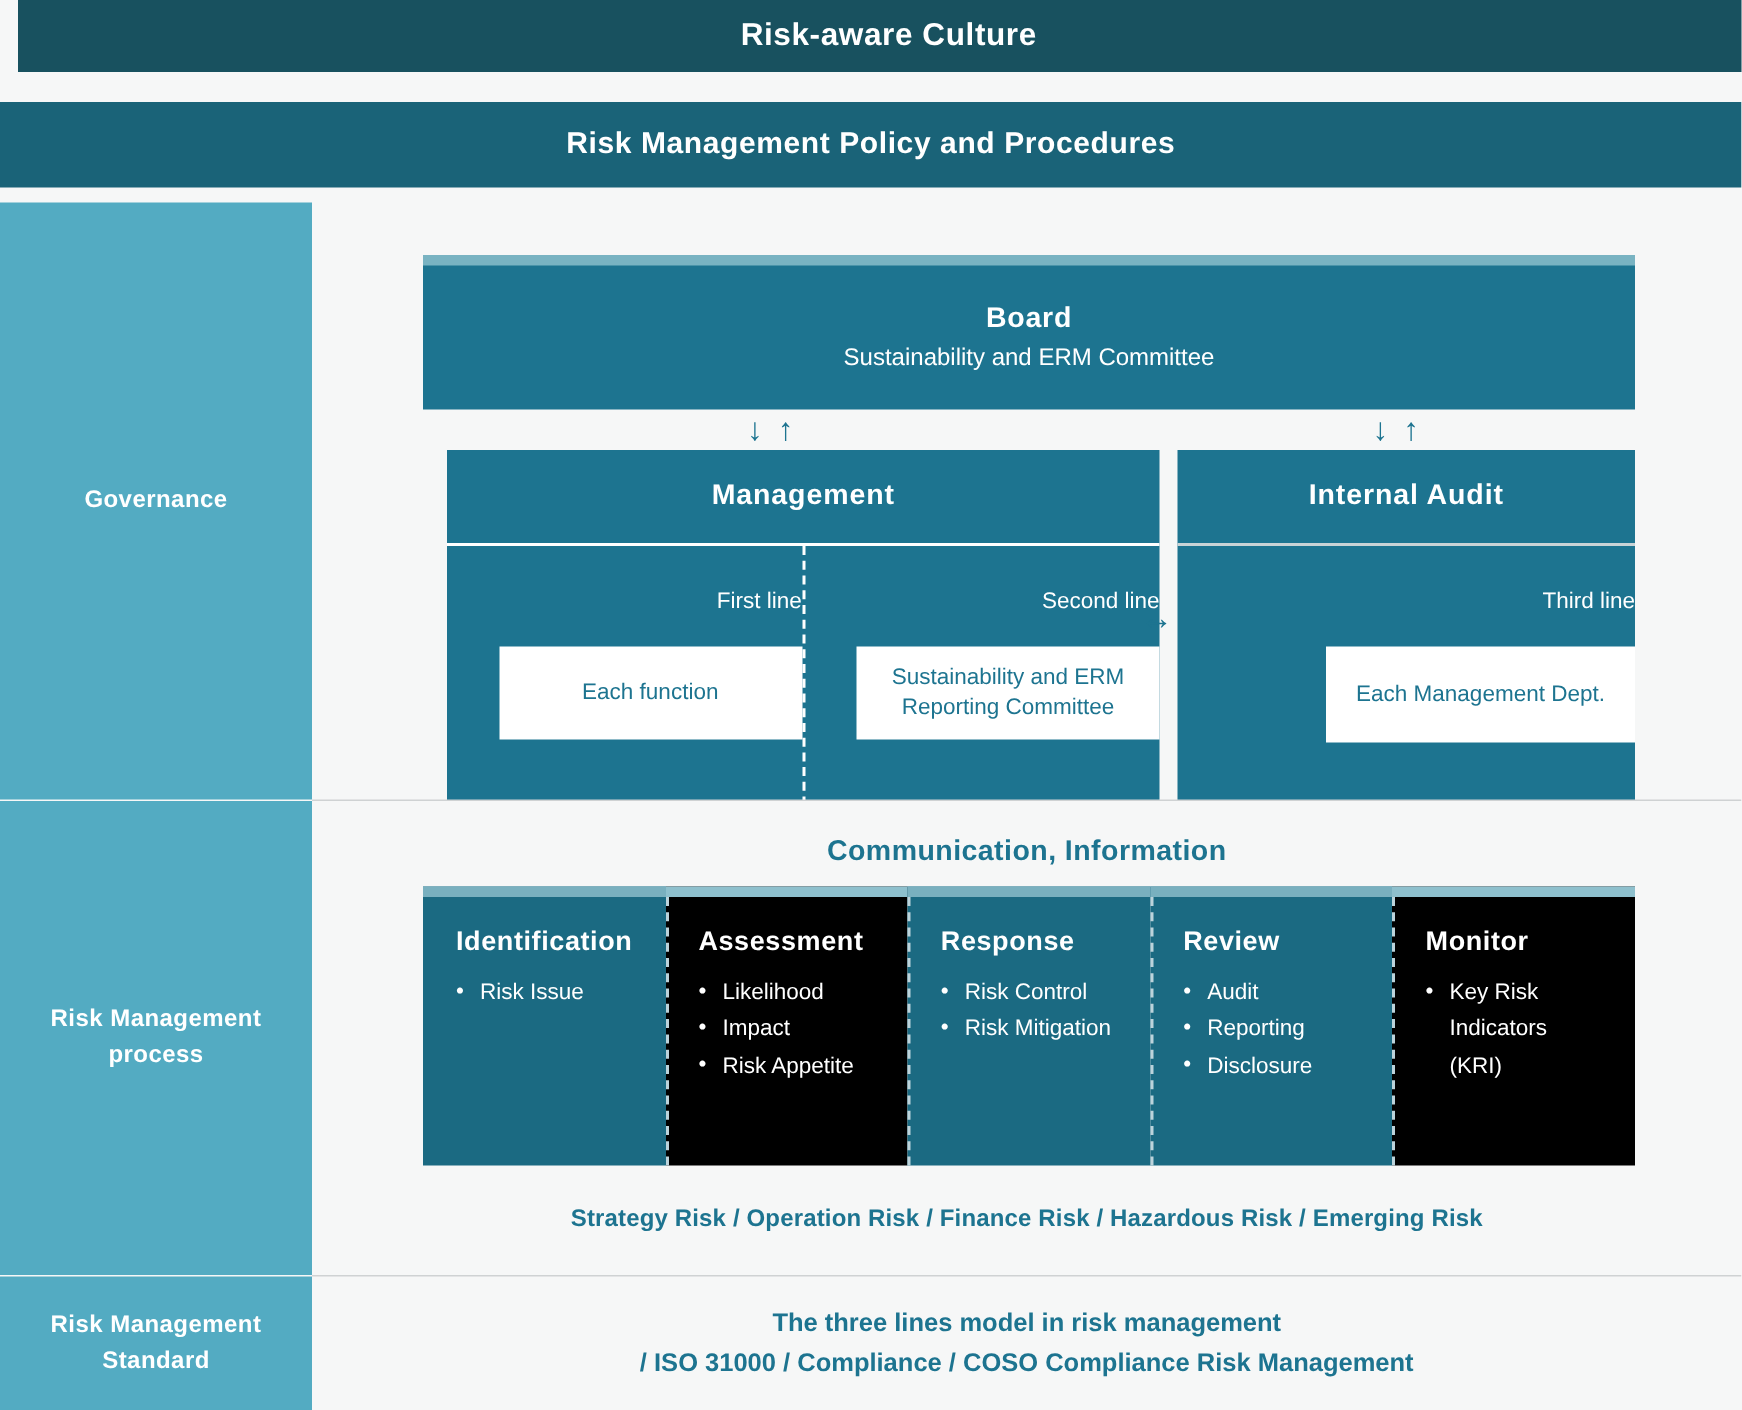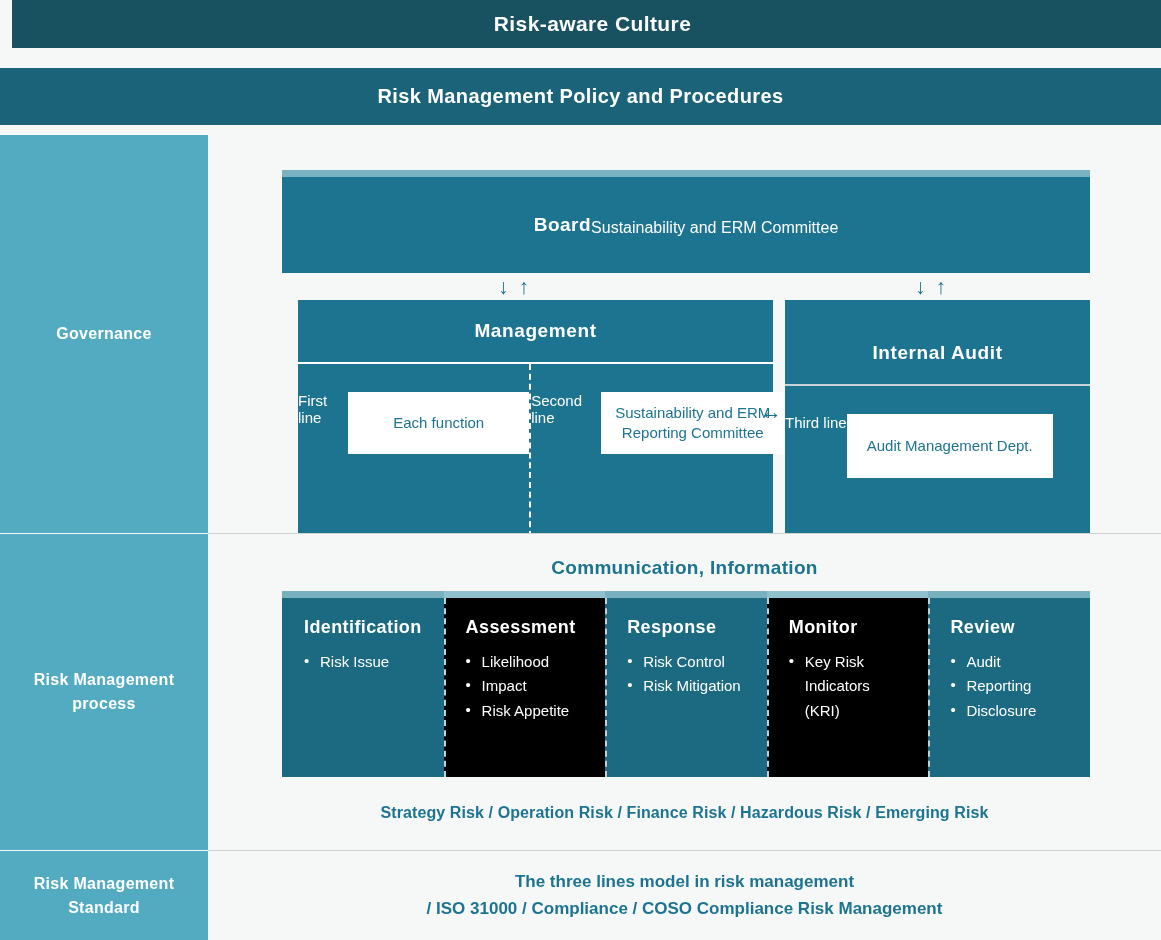--- a/index.html
+++ b/index.html
@@ -47,21 +47,21 @@
   }
   .rowdivider{
     position:absolute;left:208px;width:953px;height:1px;background:#cfd2d3;
   }
 
   
   .board{
     position:absolute;left:74px;top:35px;width:808px;height:103px;
     background:#1d7490;border-top:7px solid #79b3c2;
     box-sizing:border-box;
-    display:flex;align-items:center;justify-content:center;
+    display:flex;flex-direction:column;align-items:center;justify-content:center;
     color:#fff;
   }
   .board .ttl{font-size:19px;font-weight:bold;letter-spacing:.5px;}
   .board .sub{font-size:16px;margin-top:6px;}
 
   .arrowpair{
     position:absolute;top:141px;display:flex;gap:10px;
     color:#1d7490;font-size:21px;font-weight:bold;line-height:1;
   }
   .arrowpair.left{left:290px;}
@@ -74,25 +74,25 @@
   }
   .audit{
     position:absolute;left:577px;top:165px;width:305px;height:353px;
     background:#1d7490;
   }
   .boxhead{
     height:62px;display:flex;align-items:center;justify-content:center;
     color:#fff;font-size:19px;font-weight:bold;letter-spacing:.6px;
     border-bottom:2px solid #ffffff;
   }
-  .audit .boxhead{border-bottom:2px solid #c9d3d6;margin-top:22px;}
+  .audit .boxhead{border-bottom:2px solid #c9d3d6;}
   .boxbody{display:flex;height:291px;position:relative;}
   .lanes{display:flex;width:100%;}
   .lane{
-    flex:1;display:flex;align-items:flex-start;
+    flex:1;display:flex;flex-direction:column;align-items:flex-end;
     padding-top:28px;box-sizing:border-box;position:relative;
   }
   .lane.sep{border-left:2px dashed #ffffff;}
   .lane-label{color:#ffffff;font-size:15px;margin-bottom:22px;}
   .lane-card{
     background:#ffffff;color:#1d7490;font-size:15px;line-height:1.35;
     display:flex;align-items:center;justify-content:center;text-align:center;
     width:202px;height:62px;box-sizing:border-box;padding:4px 8px;
   }
   .audit .lane-card{width:206px;height:64px;}
@@ -198,21 +198,21 @@
       <div class="hbiarrow">
         <span>↔</span>
       </div>
 
       <div class="audit">
         <div class="boxhead">Internal Audit</div>
         <div class="boxbody">
           <div class="lanes">
             <div class="lane">
               <div class="lane-label">Third line</div>
-              <div class="lane-card">Audit Management Dept.</div>
+              <div class="lane-card">Each Management Dept.</div>
             </div>
           </div>
         </div>
       </div>
 
     </div>
     <div class="rowdivider" style="top:398px"></div>
   </div>
 
   <div class="row row-proc">
@@ -244,38 +244,38 @@
 
         <div class="proc-col dark sep">
           <div class="stripe"></div>
           <div class="proc-h">Response</div>
           <ul class="proc-list">
             <li>Risk Control</li>
             <li>Risk Mitigation</li>
           </ul>
         </div>
 
-        <div class="proc-col light sep">
-          <div class="stripe"></div>
-          <div class="proc-h">Monitor</div>
-          <ul class="proc-list">
-            <li style="padding-right:26px">Key Risk Indicators (KRI)</li>
-          </ul>
-        </div>
-
         <div class="proc-col dark sep">
           <div class="stripe"></div>
           <div class="proc-h">Review</div>
           <ul class="proc-list">
             <li>Audit</li>
             <li>Reporting</li>
             <li>Disclosure</li>
           </ul>
         </div>
 
+        <div class="proc-col light sep">
+          <div class="stripe"></div>
+          <div class="proc-h">Monitor</div>
+          <ul class="proc-list">
+            <li style="padding-right:26px">Key Risk Indicators (KRI)</li>
+          </ul>
+        </div>
+
       </div>
     </div>
     <div class="riskline">Strategy Risk / Operation Risk / Finance Risk / Hazardous Risk / Emerging Risk</div>
     <div class="rowdivider" style="top:316px"></div>
   </div>
 
   <div class="row row-std">
     <div class="sidecell">
       <span>Risk Management Standard</span>
     </div>

